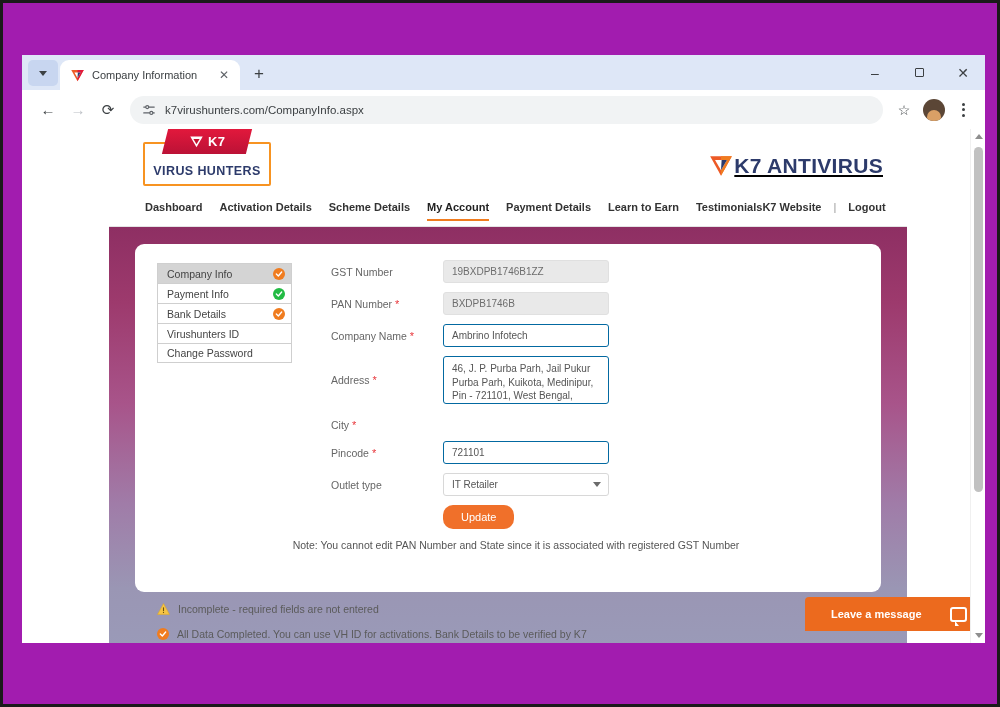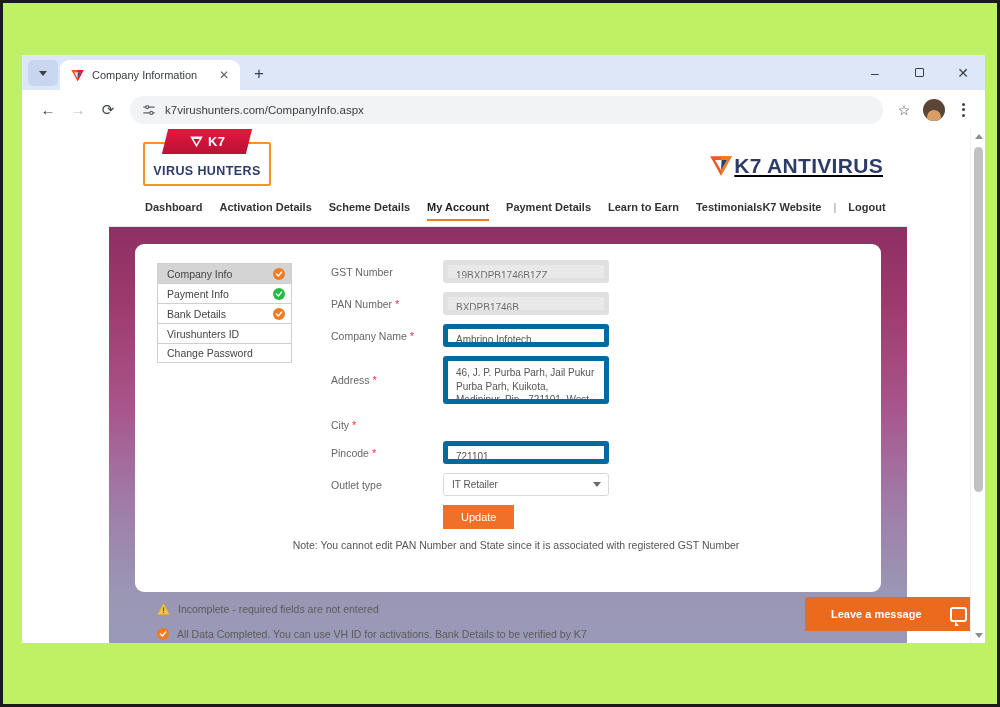--- a/index.html
+++ b/index.html
@@ -9,21 +9,21 @@
     background: #ffffff;
     font-family: "Liberation Sans", sans-serif;
     overflow: hidden;
   }
 
   
   .page-frame {
     position: absolute;
     left: 0; top: 0;
     width: 1000px; height: 707px;
-    background: #bef264;
+    background: #a21caf;
     border: 3px solid #1a1a1a;
   }
 
   
   .browser {
     position: absolute;
     left: 19px; top: 52px;
     width: 963px; height: 588px;
     background: #ffffff;
     overflow: hidden;
@@ -348,21 +348,21 @@
     font-size: 10.5px;
     color: #666666;
     padding-top: 6px;
     line-height: 1.2;
   }
   .req { color: #e8353a; font-size: 11px; }
   .fctl { position: relative; width: 166px; flex: 0 0 166px; }
   .inp {
     width: 100%;
     height: 23px;
-    border: 5px solid #0369a1;
+    border: 1px solid #0369a1;
     border-radius: 3px;
     background: #ffffff;
     font-size: 10px;
     color: #555555;
     padding: 0 8px;
     line-height: 21px;
     font-family: "Liberation Sans", sans-serif;
     white-space: nowrap;
     overflow: hidden;
   }
@@ -398,21 +398,21 @@
     border-right: 4px solid transparent;
     border-top: 5px solid #6b6b6b;
   }
   .update-row { margin-left: 112px; margin-top: 3px; margin-bottom: 10px; }
   .btn-update {
     display: inline-block;
     background: #f0702a;
     color: #ffffff;
     font-size: 11px;
     border: none;
-    border-radius: 0;
+    border-radius: 10px;
     padding: 6px 18px;
     cursor: pointer;
     font-family: "Liberation Sans", sans-serif;
   }
   .note {
     font-size: 10.5px;
     color: #555555;
     text-align: center;
     margin-top: 2px;
     margin-left: -160px;

